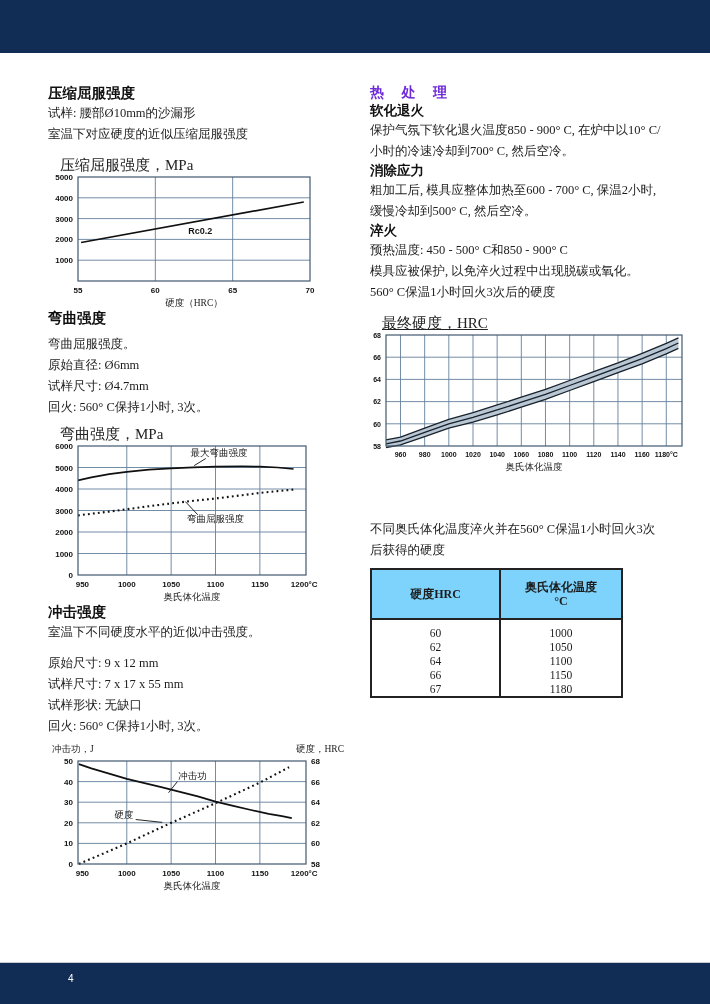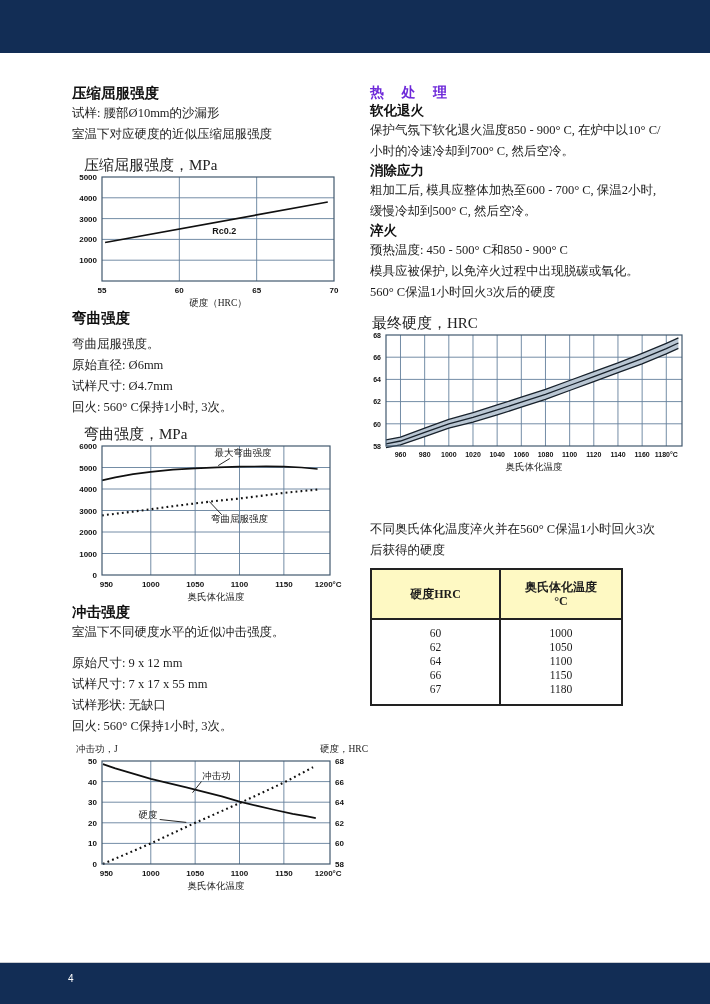--- a/index.html
+++ b/index.html
@@ -3,48 +3,48 @@
 <meta charset="utf-8">
 <style>
   html,body { margin:0; padding:0; background:#ffffff; }
   .page { position:relative; width:710px; height:1004px; background:#ffffff;
           font-family:"Liberation Serif","DejaVu Serif",serif; color:#1c1c1c; overflow:hidden; }
   .topbar { position:absolute; top:0; left:0; width:710px; height:53px; background:#122d55; }
   .botbar { position:absolute; bottom:0; left:0; width:710px; height:41px; background:#122d55; border-top:1px solid #c9ccd1; }
   .pagenum { position:absolute; left:68px; top:10px; color:#ffffff;
              font-family:"Liberation Sans","DejaVu Sans",sans-serif; font-size:10px; }
   .col { position:absolute; top:84px; }
-  .col-left  { left:72px;  width:302px; }
+  .col-left  { left:48px;  width:302px; }
   .col-right { left:370px; width:292px; }
   h1.main { font-family:"Liberation Serif","DejaVu Serif",serif; font-size:14px; font-weight:700;
             letter-spacing:7px; margin:0; color:#6d28d9; }
   h2.sec { font-family:"Liberation Sans","DejaVu Sans",sans-serif; font-size:14.5px; font-weight:700;
            margin:0; color:#101010; }
   h3.sub { font-family:"Liberation Sans","DejaVu Sans",sans-serif; font-size:13.5px; font-weight:700;
            margin:0; color:#101010; }
   p.body { margin:0; font-size:12.5px; line-height:21px; }
   .chart-title { font-size:15px; color:#222; margin:0 0 0 12px; line-height:12px; }
   .dual-titles { display:flex; justify-content:space-between; font-size:9.5px; color:#222;
                  margin:0 6px 0 4px; line-height:12px; }
   .axis-label { font-size:9.5px; color:#222; text-align:center; line-height:12px; }
   svg.chart-canvas { display:block; }
   .tbl-caption { font-size:12.5px; line-height:21px; margin:0; }
   table.htable { border-collapse:collapse; width:253px; margin-top:7px;
                  font-family:"Liberation Serif","DejaVu Serif",serif; }
   table.htable, table.htable th, table.htable td { border:0; }
   table.htable { border:2px solid #222; }
-  table.htable th { background:#fef9c3; font-weight:700; font-size:12px; line-height:14px;
+  table.htable th { background:#7dd3fc; font-weight:700; font-size:12px; line-height:14px;
                     height:46px; text-align:center; white-space:pre-line; vertical-align:middle;
                     border-bottom:2px solid #222; border-left:2px solid #222; }
   table.htable th:first-child { border-left:0; }
   table.htable td { text-align:center; font-size:11.5px; line-height:14px; padding:0;
                     border-left:2px solid #222; }
   table.htable td:first-child { border-left:0; }
   table.htable tbody tr:first-child td { padding-top:6px; }
-  table.htable tbody tr:last-child td  { padding-bottom:8px; }
+  table.htable tbody tr:last-child td  { }
   .mt6{margin-top:6px;} .mt8{margin-top:8px;} .mt10{margin-top:10px;} .mt14{margin-top:14px;}
   .mt15{margin-top:15px;} .mt22{margin-top:22px;} .mt26{margin-top:26px;} .mt30{margin-top:30px;}
   .mt44{margin-top:44px;} .mt46{margin-top:46px;}
 </style>
 </head>
 <body>
 
 <div class="page">
 
   <div class="topbar"></div>
@@ -186,21 +186,21 @@
 
     <h3 class="sub mt26">消除应力</h3>
     <p class="body mt10">粗加工后, 模具应整体加热至600 - 700° C, 保温2小时, 缓慢冷却到500° C, 然后空冷。</p>
 
     <h3 class="sub mt44">淬火</h3>
     <p class="body mt8">预热温度: 450 - 500° C和850 - 900° C</p>
     <p class="body mt26">模具应被保护, 以免淬火过程中出现脱碳或氧化。</p>
     <p class="body mt30">560° C保温1小时回火3次后的硬度</p>
 
     <div class="mt14">
-      <div class="chart-title" style="margin-left:2px;">最终硬度，HRC</div>
+      <div class="chart-title" style="margin-left:12px;text-decoration:underline;">最终硬度，HRC</div>
       <svg class="chart-canvas" width="320" height="132">
           <line x1="30.49795918367347" y1="6" x2="30.49795918367347" y2="117" stroke="#64809c" stroke-width="0.9"></line>
           <line x1="54.66122448979592" y1="6" x2="54.66122448979592" y2="117" stroke="#64809c" stroke-width="0.9"></line>
           <line x1="78.82448979591837" y1="6" x2="78.82448979591837" y2="117" stroke="#64809c" stroke-width="0.9"></line>
           <line x1="102.98775510204082" y1="6" x2="102.98775510204082" y2="117" stroke="#64809c" stroke-width="0.9"></line>
           <line x1="127.15102040816326" y1="6" x2="127.15102040816326" y2="117" stroke="#64809c" stroke-width="0.9"></line>
           <line x1="151.31428571428572" y1="6" x2="151.31428571428572" y2="117" stroke="#64809c" stroke-width="0.9"></line>
           <line x1="175.47755102040816" y1="6" x2="175.47755102040816" y2="117" stroke="#64809c" stroke-width="0.9"></line>
           <line x1="199.64081632653063" y1="6" x2="199.64081632653063" y2="117" stroke="#64809c" stroke-width="0.9"></line>
           <line x1="223.80408163265307" y1="6" x2="223.80408163265307" y2="117" stroke="#64809c" stroke-width="0.9"></line>

